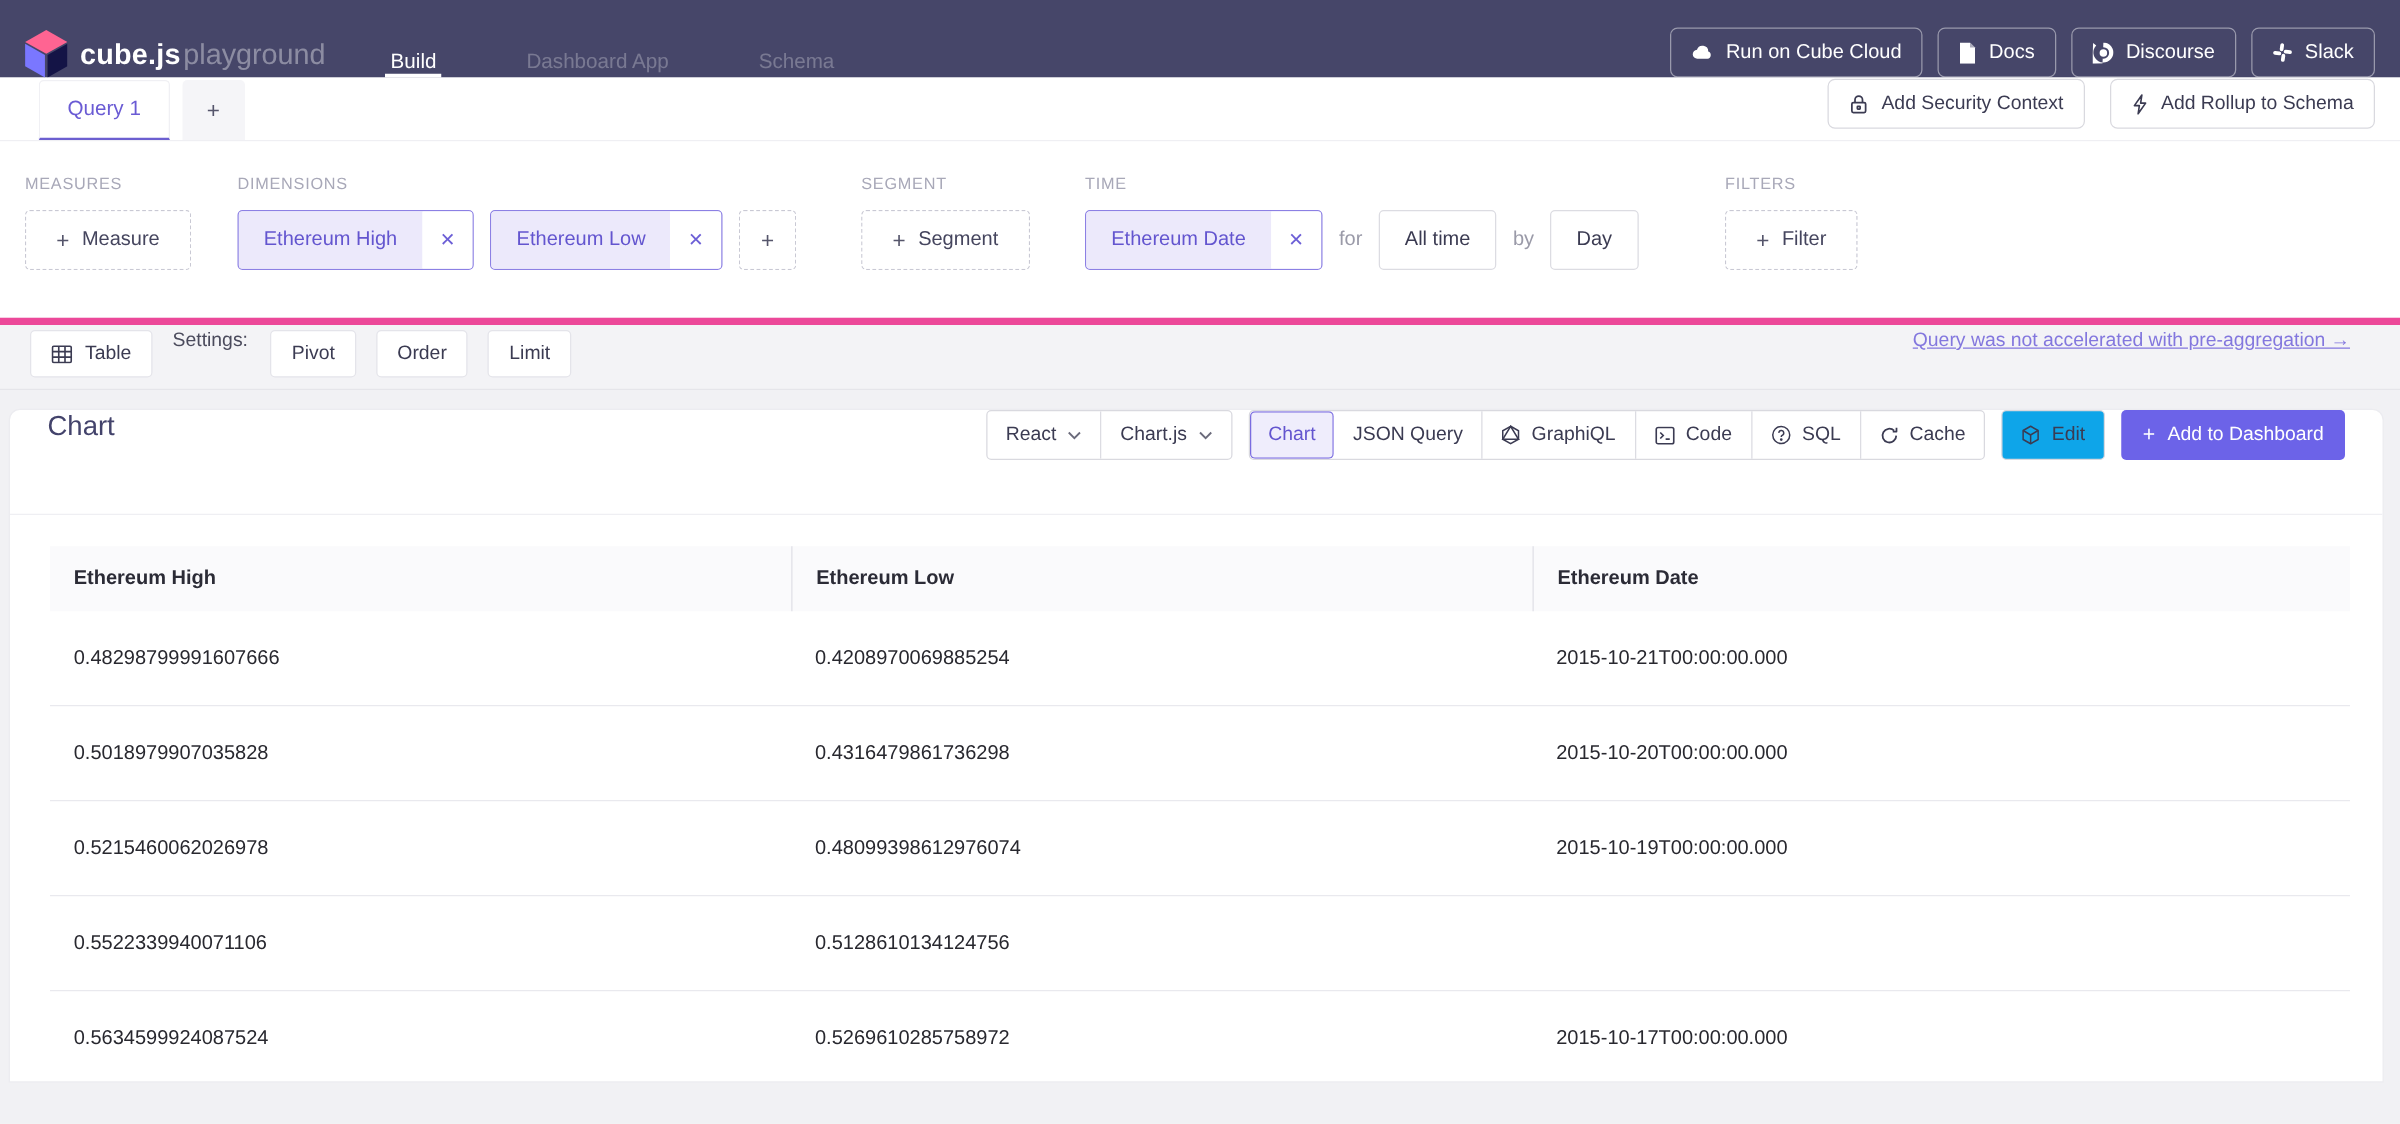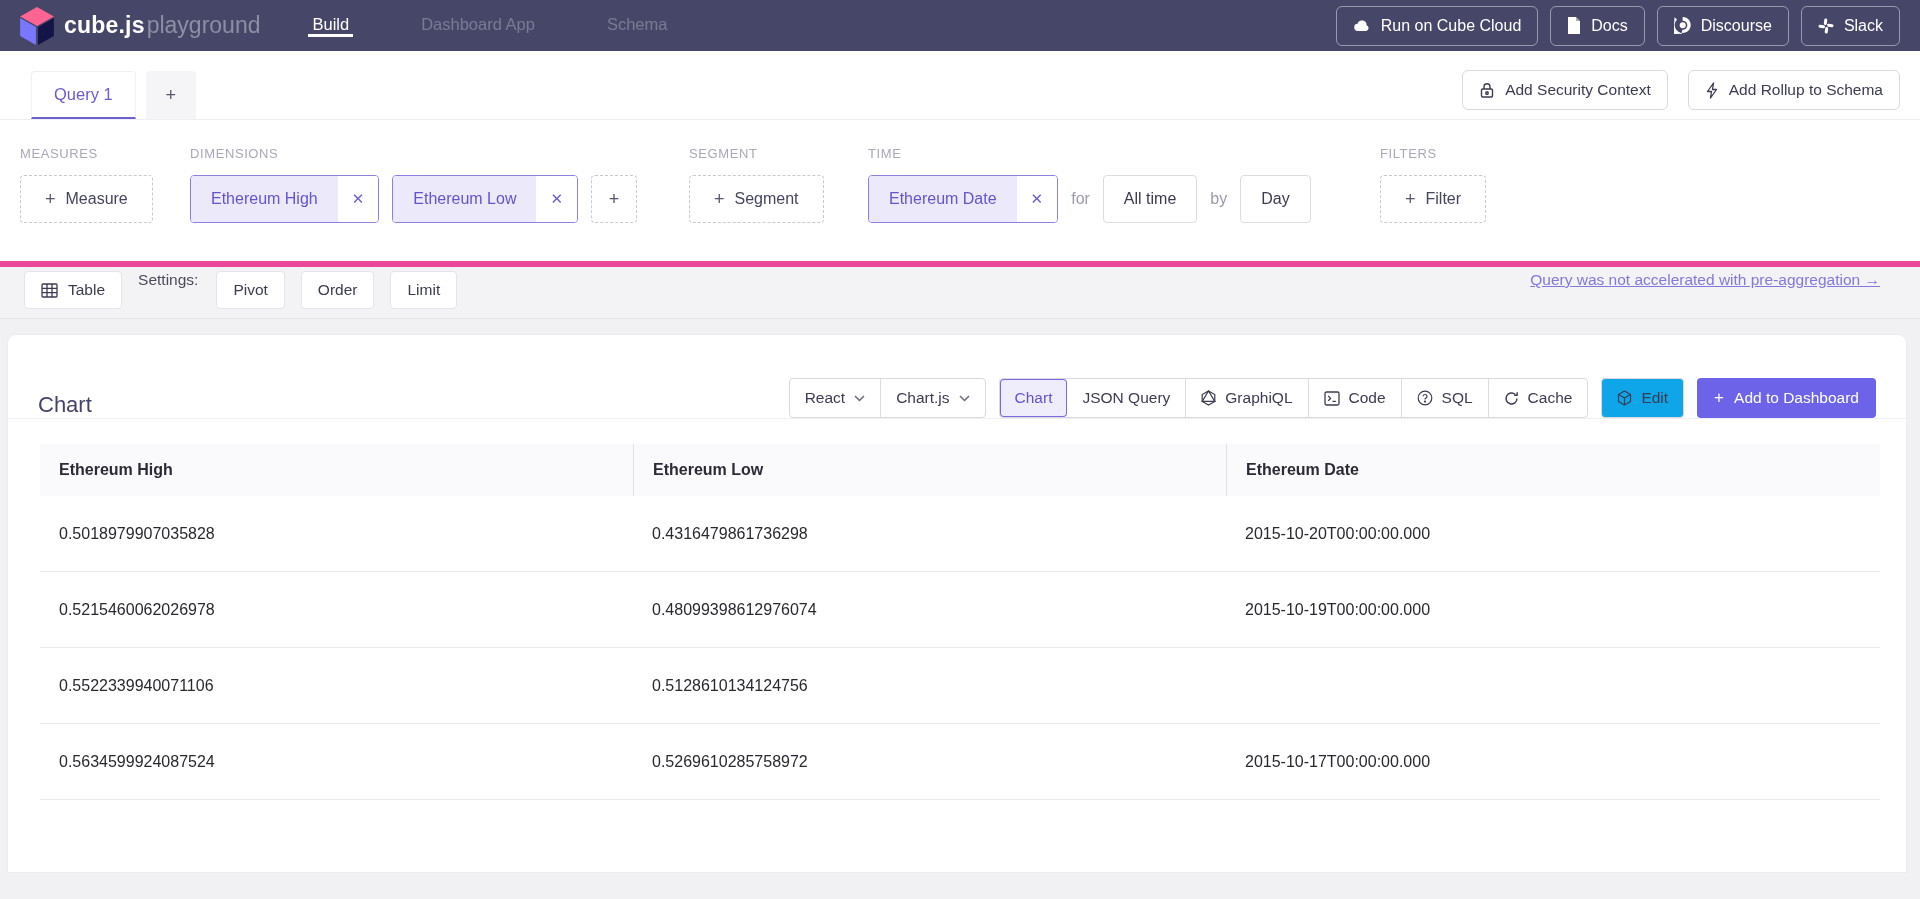--- a/index.html
+++ b/index.html
@@ -1,35 +1,35 @@
 <!DOCTYPE html>
 <html><head>
 <meta charset="utf-8">
 <style>
   * { margin:0; padding:0; box-sizing:border-box; }
   html,body { width:1920px; height:899px; overflow:hidden; background:#F1F1F4;
     font-family:"Liberation Sans","DejaVu Sans",sans-serif; color:#3B3B52; }
 
   
-  .navbar { height:51px; background:#464669; display:flex; align-items:center; padding:0 20px; }
+  .navbar { height:62px; background:#464669; display:flex; align-items:flex-end; padding:0 20px; }
   .logo { display:flex; align-items:center; gap:10px; }
   .logo svg { display:block; }
   .logo-name { font-size:23px; font-weight:700; color:#fff; letter-spacing:.2px; }
   .logo-sub { font-size:23px; font-weight:400; color:rgba(255,255,255,.38); margin-left:2px; }
   .nav-tabs { display:flex; margin-left:48px; gap:64px; }
   .nav-tab { display:flex; align-items:center; font-size:16.5px; color:rgba(255,255,255,.28);
     border-bottom:3px solid transparent; padding:0 4px; cursor:pointer; }
   .nav-tab.active { color:#fff; border-bottom-color:#fff; }
   .nav-actions { margin-left:auto; display:flex; align-items:center; gap:12px; }
   .nav-btn { display:flex; align-items:center; gap:10px; height:40px; padding:0 16px;
     border:1px solid rgba(255,255,255,.45); border-radius:6px; background:transparent;
     color:#fff; font-size:16px; cursor:pointer; font-family:inherit; }
 
   
-  .tabbar { height:69px; background:#fff; border-bottom:1px solid #EFEFF3;
+  .tabbar { height:51px; background:#fff; border-bottom:1px solid #EFEFF3;
     display:flex; align-items:flex-end; padding:0 20px 0 31px; }
   .qtab { height:48px; min-width:86px; padding:0 22px; display:flex; align-items:center; justify-content:center;
     background:#fff; border:1px solid #F0F0F4; border-bottom:2px solid #6C5FD0; border-radius:4px 4px 0 0;
     color:#6A5BD4; font-size:16.5px; cursor:pointer; }
   .qtab-add { height:48px; width:50px; margin-left:10px; display:flex; align-items:center; justify-content:center;
     background:#F5F5F8; border-radius:4px 4px 0 0; color:#45455E; font-size:20px; cursor:pointer; }
   .tabbar-actions { margin-left:auto; display:flex; gap:20px; align-items:center; padding-bottom:9px; }
   .light-btn { display:flex; align-items:center; gap:10px; height:40px; padding:0 16px;
     background:#fff; border:1px solid #D9D9DF; border-radius:6px; color:#3B3B52; font-size:15.5px;
     cursor:pointer; font-family:inherit; }
@@ -58,21 +58,21 @@
   .band-btn { height:38px; display:flex; align-items:center; gap:10px; padding:0 16px;
     background:#fff; border:1px solid #E4E4EA; border-radius:4px; color:#3B3B52; font-size:15.5px;
     cursor:pointer; font-family:inherit; }
   .band-label { margin:0 18px 0 16px; font-size:15.5px; color:#4A4A5C; }
   .band .band-btn + .band-btn { margin-left:16px; }
   .preagg-link { margin-left:auto; font-size:15.5px; color:#8377DE; text-decoration:underline; cursor:pointer; }
 
   
   .card { margin:16px 14px 0 8px; height:537px; background:#fff; border-radius:8px 8px 0 0;
     box-shadow:0 0 0 1px #ECECF0; overflow:hidden; }
-  .card-header { height:84px; display:flex; align-items:flex-end; padding:0 30px; border-bottom:1px solid #EFEFF3; }
+  .card-header { height:84px; display:flex; align-items:flex-start; padding:0 30px; border-bottom:1px solid #EFEFF3; }
   .card-title { font-size:22px; font-weight:500; color:#43436B; }
   .controls { margin-left:auto; display:flex; align-items:center; gap:13px; }
   .select-group { display:flex; height:40px; border:1px solid #D9D9DF; border-radius:4px; overflow:hidden; background:#fff; }
   .select { display:flex; align-items:center; gap:9px; padding:0 15px; font-size:15.5px; color:#3B3B52; cursor:pointer; }
   .select + .select { border-left:1px solid #DCDCE2; }
   .view-group { display:flex; height:40px; border:1px solid #D9D9DF; border-radius:4px; background:#fff; }
   .seg { display:flex; align-items:center; gap:9px; padding:0 15px; font-size:15.5px; color:#3B3B52; cursor:pointer; }
   .seg + .seg { border-left:1px solid #DCDCE2; }
   .seg.active { background:#EFEDFC; color:#6355CF; box-shadow:inset 0 0 0 1px #7A6CE0; border-radius:4px; }
   .seg.active + .seg { border-left:none; }
@@ -349,20 +349,25 @@
     </div>
   </div>
 
   <div class="rtable">
     <div class="thead">
       <div class="th">Ethereum High</div>
       <div class="th">Ethereum Low</div>
       <div class="th">Ethereum Date</div>
     </div>
     <div class="trow">
+      <div class="td">0.48298799991607666</div>
+      <div class="td">0.4208970069885254</div>
+      <div class="td">2015-10-21T00:00:00.000</div>
+    </div>
+    <div class="trow">
       <div class="td">0.5018979907035828</div>
       <div class="td">0.4316479861736298</div>
       <div class="td">2015-10-20T00:00:00.000</div>
     </div>
     <div class="trow">
       <div class="td">0.5215460062026978</div>
       <div class="td">0.48099398612976074</div>
       <div class="td">2015-10-19T00:00:00.000</div>
     </div>
     <div class="trow">

